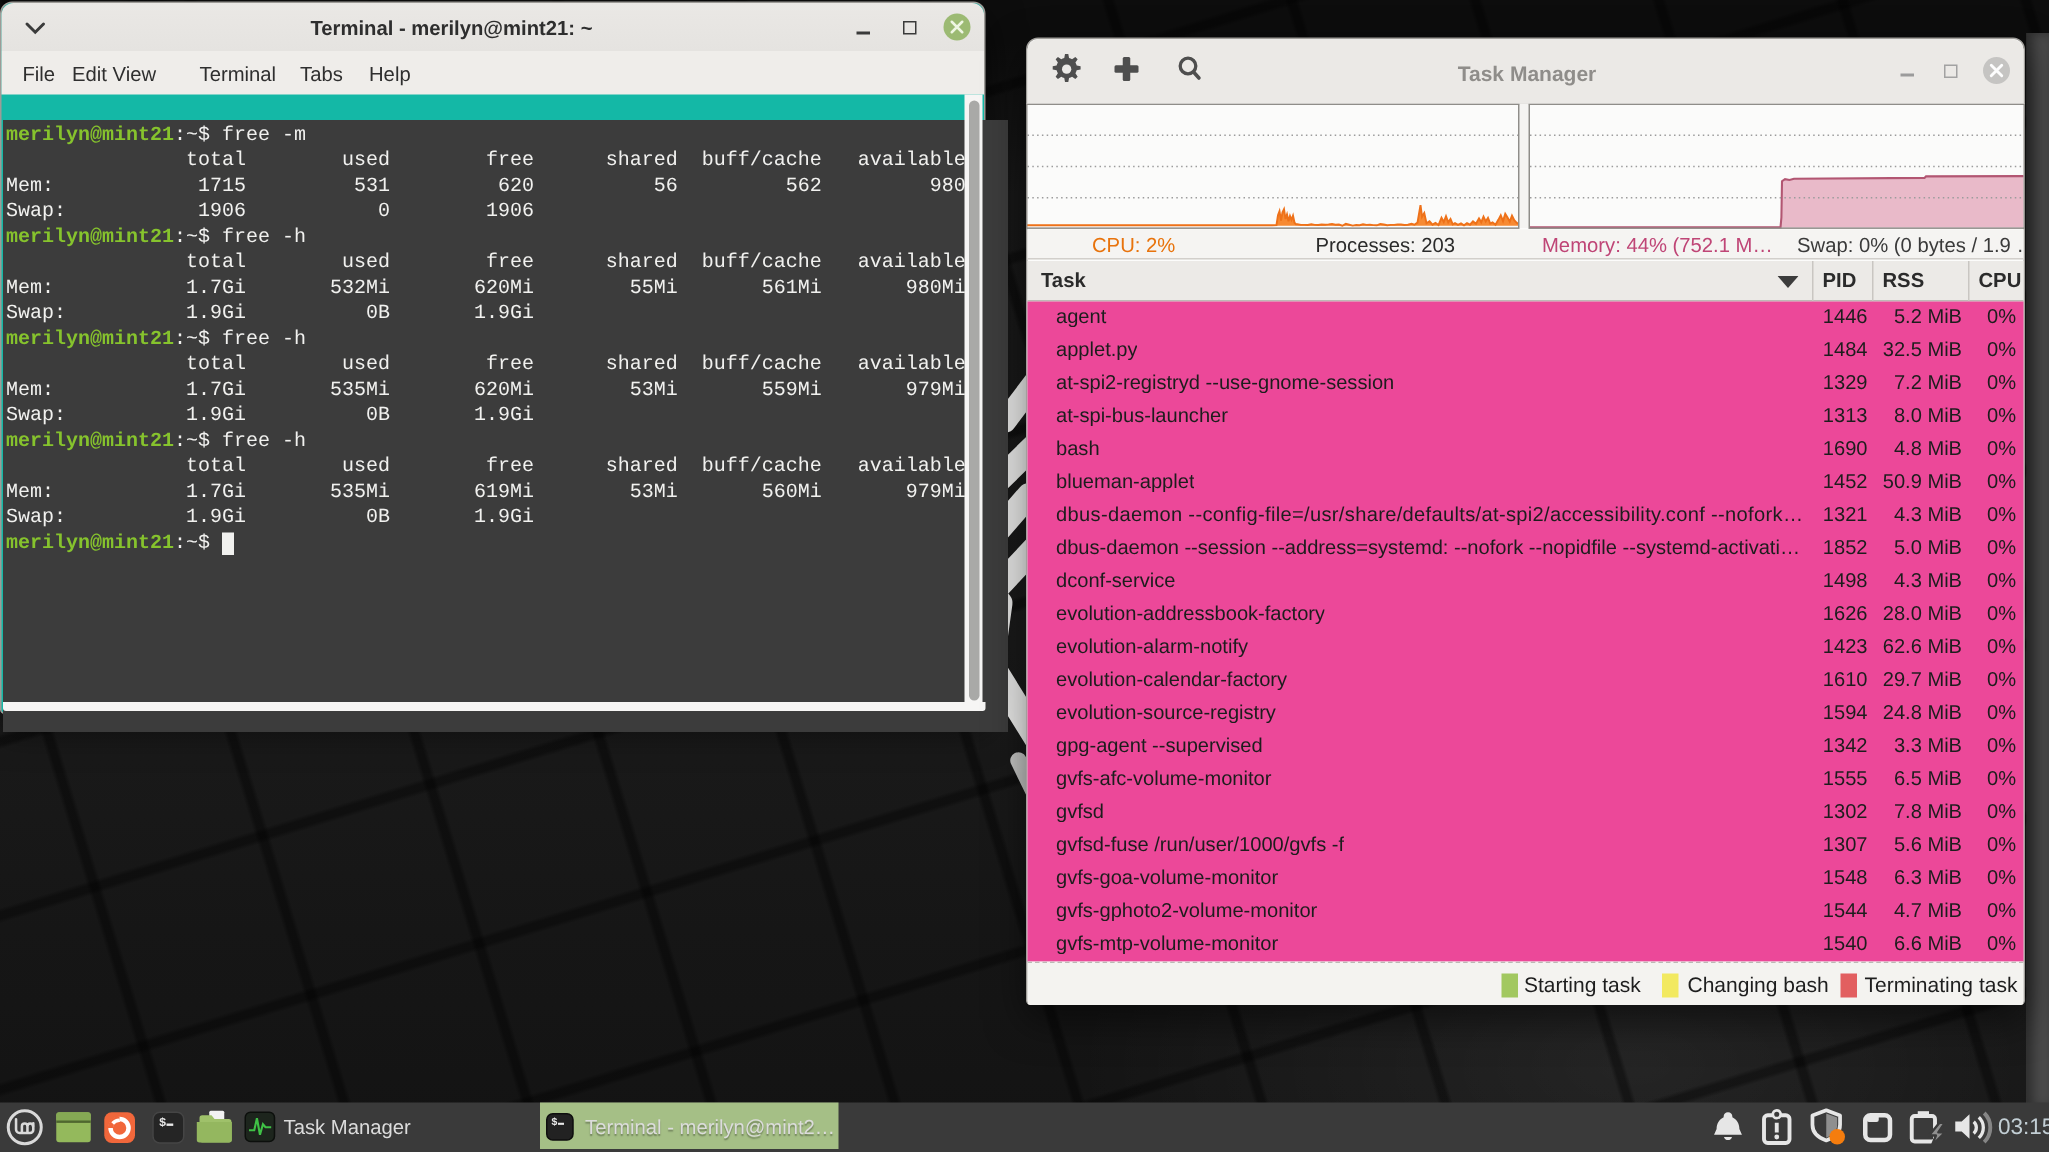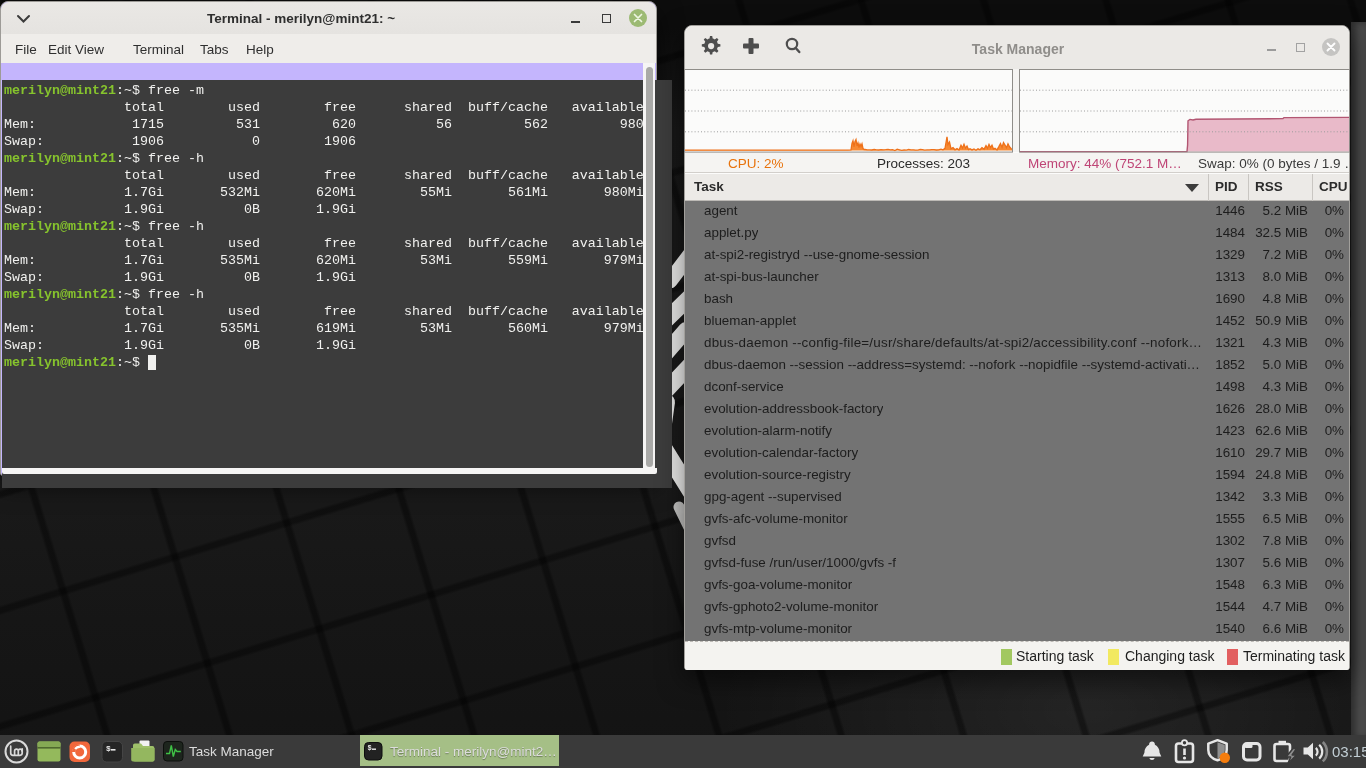--- a/index.html
+++ b/index.html
@@ -8,21 +8,21 @@
 #wall{position:absolute;left:0;top:0;width:1366px;height:768px;background:#161616}
 #tiles{position:absolute;left:0;top:0;width:1366px;height:768px;
  background:
  repeating-linear-gradient(73deg, rgba(0,0,0,0) 0 107px, rgba(0,0,0,.4) 110px 114px, rgba(0,0,0,0) 117px),
  repeating-linear-gradient(-17deg, rgba(0,0,0,0) 0 101px, rgba(0,0,0,.38) 104px 108px, rgba(0,0,0,0) 111px),
  radial-gradient(520px 280px at 1090px 710px, rgba(255,255,255,.07), rgba(255,255,255,0) 72%),
  linear-gradient(180deg,#0d0d0d 0 28px,#181818 130px,#1b1b1b 430px,#161616 620px,#131313 768px);}
 #grayzone{position:absolute;left:1351px;top:22px;width:15px;height:716px;background:#4a4a4a;
  box-shadow:inset 4px 0 7px rgba(0,0,0,.4)}
 
-#term{position:absolute;left:0px;top:1px;width:657px;height:475px;background:#c4b5fd;
+#term{position:absolute;left:0px;top:1px;width:657px;height:475px;background:#14b8a6;
  border:1px solid #9d9b97;border-radius:8px 8px 3px 3px;box-shadow:0 10px 24px rgba(0,0,0,.55)}
 #term .tbar{position:absolute;left:0;top:0;width:100%;height:32px;background:linear-gradient(#eae8e5,#e5e3e0);border-radius:8px 8px 0 0}
 #term .title{position:absolute;top:9px;left:0;width:600px;text-align:center;font-size:13.5px;font-weight:bold;color:#2e2e2e}
 #term .menubar{position:absolute;left:0;top:32px;width:100%;height:29px;background:#efedea}
 .mitem{position:absolute;top:7.5px;font-size:13.5px;color:#2f2f2f}
 #term .content{position:absolute;left:1px;top:78px;width:670px;height:408px;background:#3c3c3c}
 #term pre{position:absolute;left:2px;top:2px;font-family:"Liberation Mono",monospace;font-size:13.34px;line-height:17px;color:#f1f1ef;font-weight:400}
 #term pre .g{color:#86c32d;font-weight:bold}
 #term pre .cur{background:#f1f1ef;color:#3c3c3c}
 #term .scrolltrough{position:absolute;right:1px;top:61px;width:12px;height:408px;background:#f6f5f4}
@@ -35,21 +35,21 @@
 
 #tm{position:absolute;left:684px;top:25px;width:666px;height:645px;background:#fcfcfb;
  border:1px solid #a19f9b;border-radius:8px 8px 3px 3px;box-shadow:0 10px 26px rgba(0,0,0,.5)}
 #tm .tbar{position:absolute;left:0;top:0;width:100%;height:44px;background:#ebe9e6;border-radius:8px 8px 0 0;border-bottom:1px solid #c3c1bd}
 #tm .title{position:absolute;top:15px;left:133px;width:400px;text-align:center;font-size:14px;font-weight:bold;color:#8f8d8a}
 #tm .labelrow{position:absolute;left:0;top:127px;width:664px;height:20px;background:#f5f4f2;border-bottom:1px solid #d2cfcb}
 .glabel{position:absolute;top:2.5px;font-size:13.5px;white-space:nowrap}
 #tm .thead{position:absolute;left:0;top:148px;width:664px;height:27px;background:#eceae7;border-bottom:1px solid #bdbab6}
 #tm .thead .ht{position:absolute;top:5px;font-size:13.5px;font-weight:bold;color:#2b2b2b}
 #tm .vsep{position:absolute;top:148px;width:1px;height:27px;background:#c9c6c2}
-#tm .rows{position:absolute;left:0;top:175px;width:664px;height:440px;background:#737373}
+#tm .rows{position:absolute;left:0;top:175px;width:664px;height:440px;background:#ec4899}
 .trow{position:relative;width:664px;height:22px;font-size:13.4px;color:#1d1d1d;white-space:nowrap}
 .trow .c1{position:absolute;left:19px;top:2px;max-width:508px;overflow:hidden;text-overflow:ellipsis}
 .trow .c2{position:absolute;left:460px;top:2px;width:100px;text-align:right}
 .trow .c3{position:absolute;left:520px;top:2px;width:103px;text-align:right}
 .trow .c4{position:absolute;left:560px;top:2px;width:99px;text-align:right}
 #tm .legend{position:absolute;left:0;top:615px;width:664px;height:29px;background:#f4f3f0;border-top:1px dashed #bcb9b5;border-radius:0 0 2px 2px;font-size:14px;color:#1e1e1e}
 .sw{position:absolute;top:7px;width:11px;height:16px}
 .ltext{position:absolute;top:6px}
 
 #panel{position:absolute;left:0;top:735px;width:1366px;height:33px;background:#3a3a3a}
@@ -304,21 +304,21 @@
           <div class="c1">gvfs-mtp-volume-monitor</div>
           <div class="c2">1540</div>
           <div class="c3">6.6 MiB</div>
           <div class="c4">0%</div>
         </div>
  </div>
  <div class="legend">
    <div class="sw" style="left:316px;background:#a2c860"></div>
         <div class="ltext" style="left:331px">Starting task</div>
    <div class="sw" style="left:423px;background:#f2e960"></div>
-        <div class="ltext" style="left:440px">Changing task</div>
+        <div class="ltext" style="left:440px">Changing bash</div>
    <div class="sw" style="left:542px;background:#e25f60"></div>
         <div class="ltext" style="left:558px">Terminating task</div>
  </div>
 </div>
 
 <div id="panel">
  <div id="activebtn"></div>
  <svg class="abs" style="left:0;top:0" width="1366" height="33">
 
   <circle cx="16.5" cy="16.5" r="11" fill="none" stroke="#d9d9d9" stroke-width="2"></circle>

